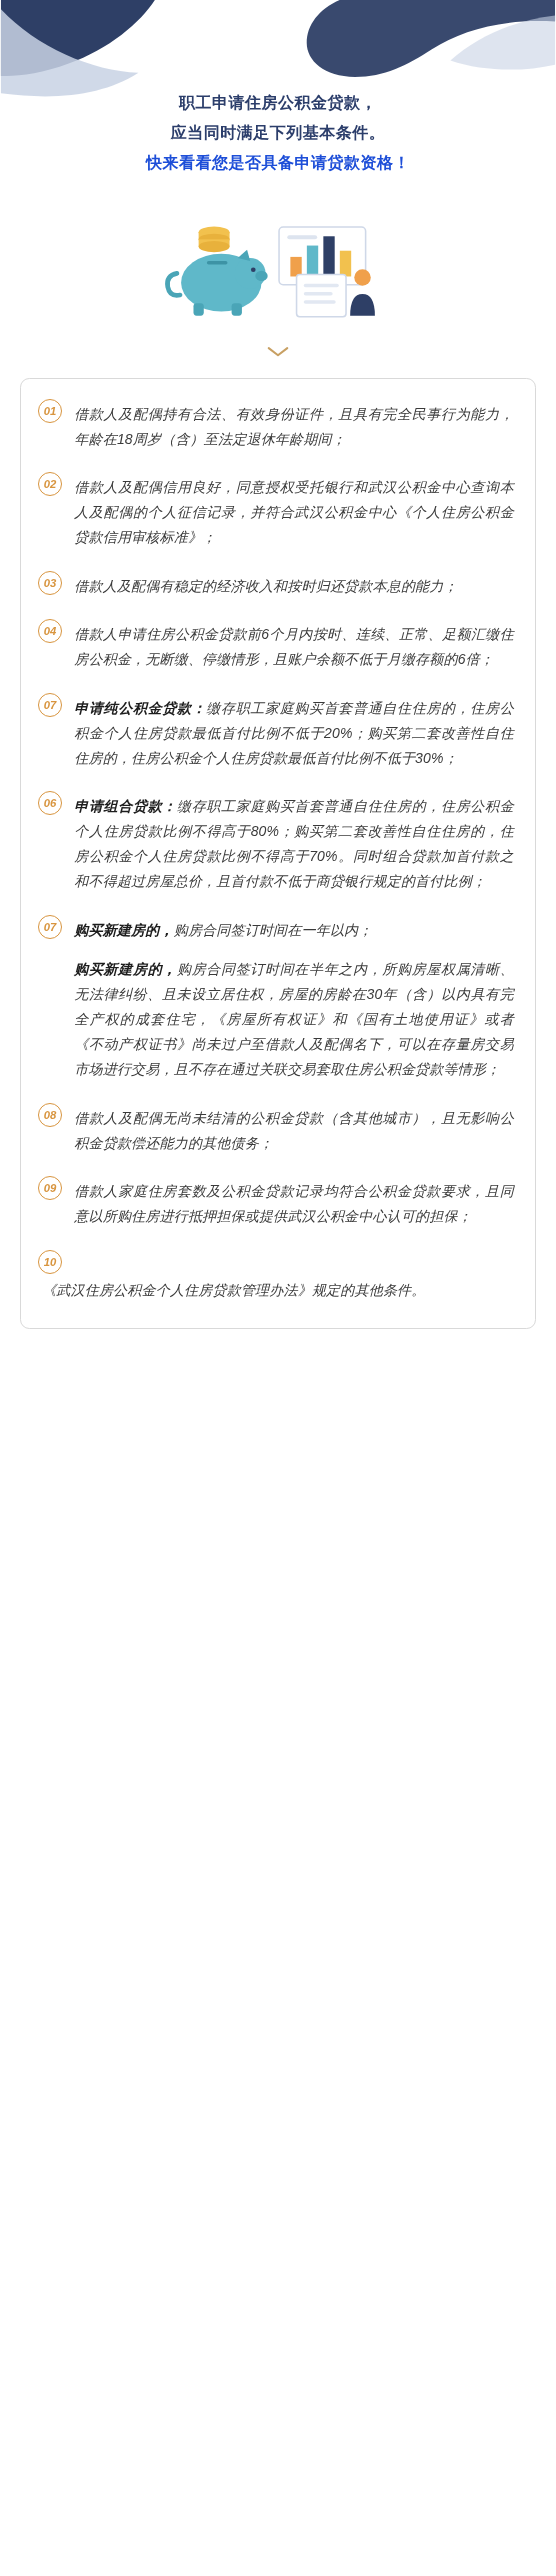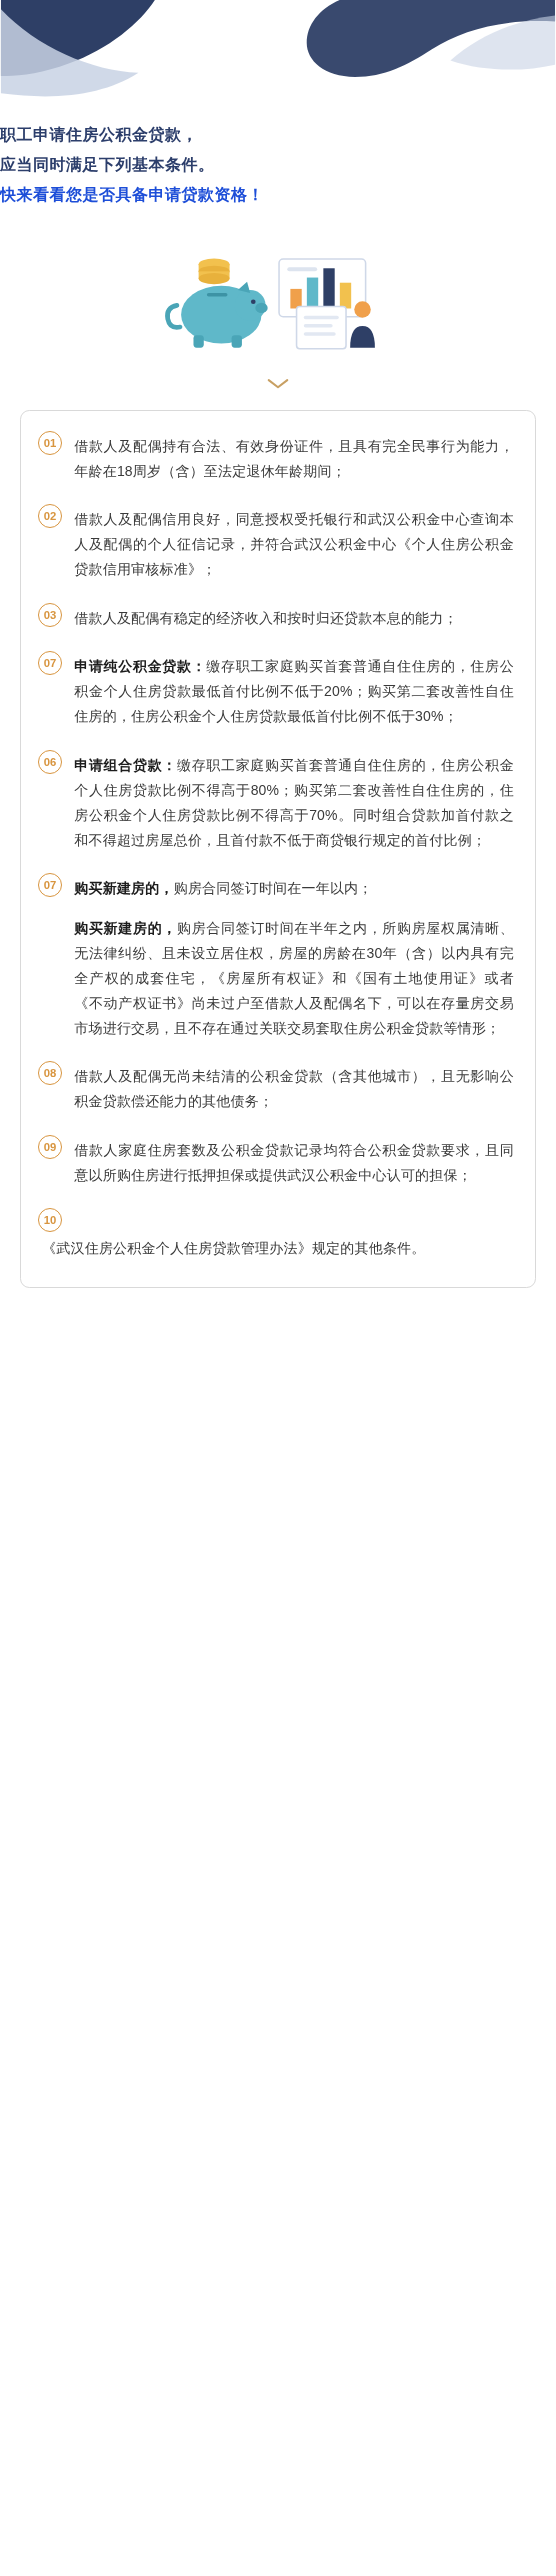--- a/index.html
+++ b/index.html
@@ -21,22 +21,22 @@
     position: absolute;
     top: 0; left: 0;
     width: 556px;
     height: 118px;
     overflow: hidden;
     pointer-events: none;
   }
 
   
   .header {
-    padding-top: 120px;
-    text-align: left;
+    padding-top: 88px;
+    text-align: center;
   }
   .header .line {
     font-size: 16px;
     line-height: 30px;
     color: #2c3e6b;
     font-weight: bold;
     letter-spacing: 0.5px;
   }
   .header .line.sub {
     color: #1d4ed8;
@@ -61,20 +61,21 @@
   }
 
   
   .card {
     margin: 17.5px 19.6px 31px 19.6px;
     border: 1px solid #d9d9d9;
     border-radius: 9.3px;
     background: #ffffff;
     padding: 18.5px 17.5px 21.6px 17.5px;
     box-sizing: border-box;
+    font-style: italic;
   }
 
   .item {
     display: flex;
     align-items: flex-start;
     margin-bottom: 15.5px;
   }
   .item:last-child { margin-bottom: 0; flex-direction: column; }
 
   .badge {
@@ -194,20 +195,26 @@
           <p class="para"><span>借款人及配偶信用良好，同意授权受托银行和武汉公积金中心查询本人及配偶的个人征信记录，并符合武汉公积金中心《个人住房公积金贷款信用审核标准》；</span></p>
         </div>
       </div>
       <div class="item">
         <div class="badge">03</div>
         <div class="text">
           <p class="para"><span>借款人及配偶有稳定的经济收入和按时归还贷款本息的能力；</span></p>
         </div>
       </div>
       <div class="item">
+        <div class="badge">04</div>
+        <div class="text">
+          <p class="para"><span>借款人申请住房公积金贷款前6个月内按时、连续、正常、足额汇缴住房公积金，无断缴、停缴情形，且账户余额不低于月缴存额的6倍；</span></p>
+        </div>
+      </div>
+      <div class="item">
         <div class="badge">07</div>
         <div class="text">
           <p class="para"><b>申请纯公积金贷款：</b><span>缴存职工家庭购买首套普通自住住房的，住房公积金个人住房贷款最低首付比例不低于20%；购买第二套改善性自住住房的，住房公积金个人住房贷款最低首付比例不低于30%；</span></p>
         </div>
       </div>
       <div class="item">
         <div class="badge">06</div>
         <div class="text">
           <p class="para"><b>申请组合贷款：</b><span>缴存职工家庭购买首套普通自住住房的，住房公积金个人住房贷款比例不得高于80%；购买第二套改善性自住住房的，住房公积金个人住房贷款比例不得高于70%。同时组合贷款加首付款之和不得超过房屋总价，且首付款不低于商贷银行规定的首付比例；</span></p>
         </div>

